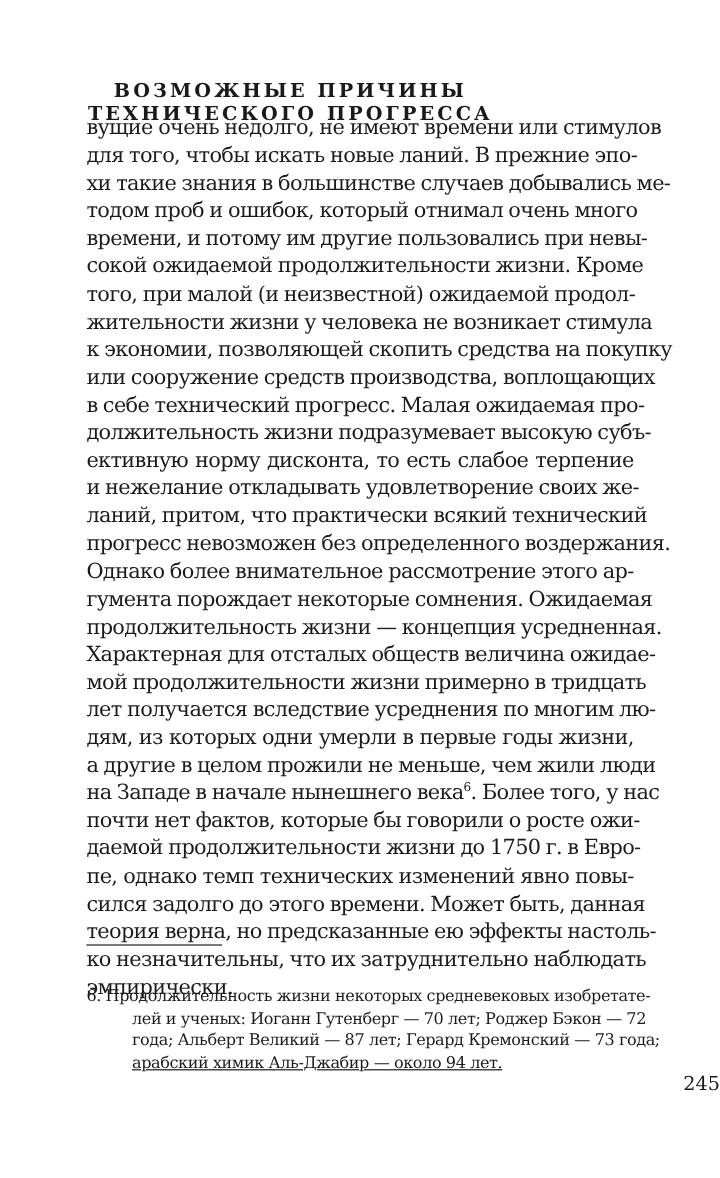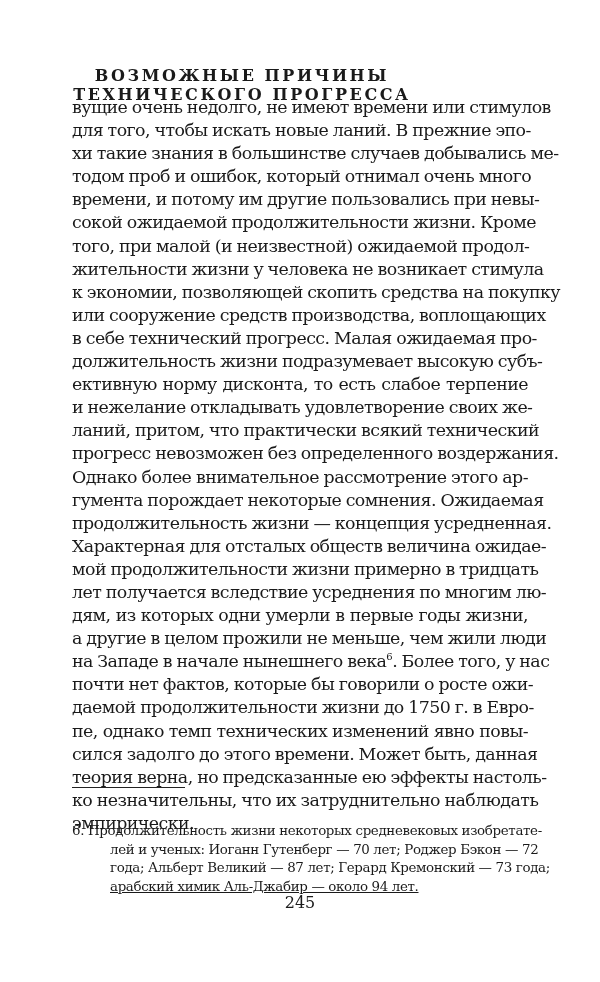--- a/index.html
+++ b/index.html
@@ -7,21 +7,21 @@
   .header { position:absolute; top:66px; left:0; width:484px; text-align:center; font-size:16px; letter-spacing:2.6px; font-weight:bold; }
   .body-text { position:absolute; top:96px; left:72px; width:456px; }
   .line { display:block; height:23.1px; line-height:23.1px; font-size:17.4px; white-space:nowrap; text-align:justify; text-align-last:justify; letter-spacing:-0.55px; word-spacing:-0.5px; }
   .line.last { text-align-last:left; }
   sup { font-size:10px; line-height:0; }
   .fn-rule { position:absolute; top:787px; left:72px; width:113px; height:1px; background:#222; }
   .footnote { position:absolute; top:822px; left:72px; width:460px; font-size:13.4px; }
   .fn-line { display:block; height:18.6px; line-height:18.6px; white-space:nowrap; letter-spacing:-0.35px; text-align:justify; text-align-last:justify; }
   .fn-line.indent { padding-left:38px; }
   .fn-line.last { text-align-last:left;text-decoration:underline; }
-  .page-num { position:absolute; top:893px; left:0; width:600px; text-align:center; font-size:16px; }
+  .page-num { position:absolute; top:893px; left:0; width:600px; text-align:right; font-size:16px; }
 </style>
 </head>
 <body>
 
 <div class="header">ВОЗМОЖНЫЕ ПРИЧИНЫ ТЕХНИЧЕСКОГО ПРОГРЕССА</div>
 
 <div class="body-text">
   <span class="line">вущие очень недолго, не имеют времени или стимулов</span>
   <span class="line">для того, чтобы искать новые ланий. В прежние эпо-</span>
   <span class="line">хи такие знания в большинстве случаев добывались ме-</span>

